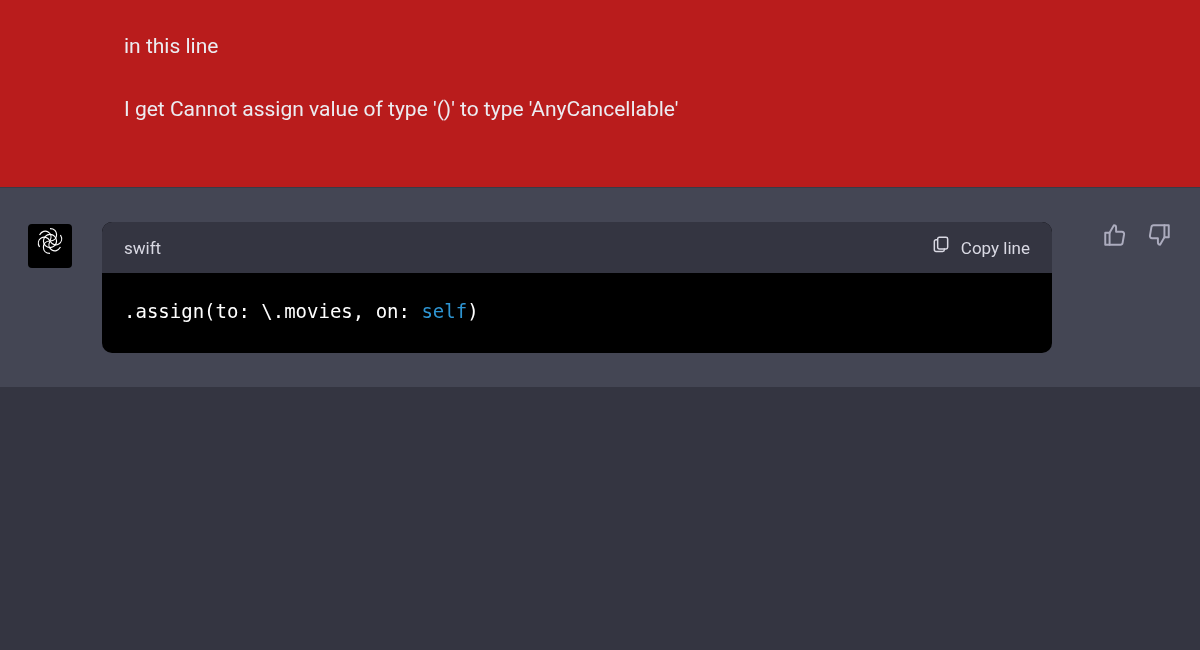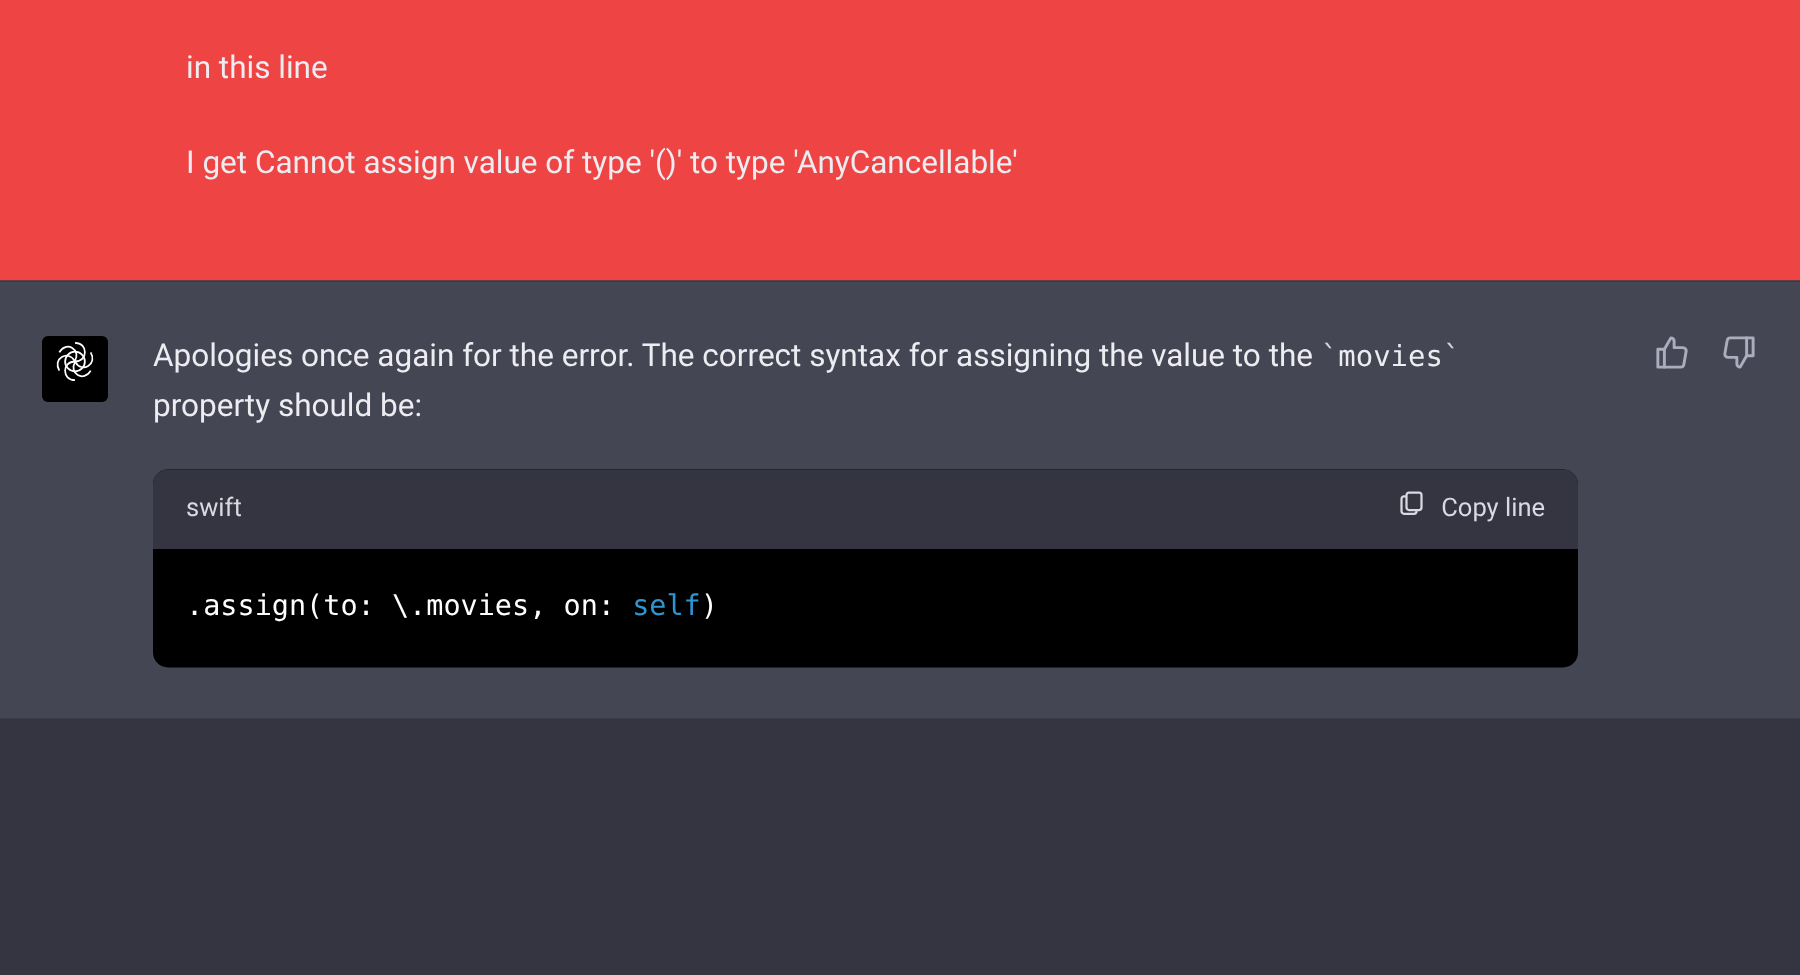--- a/index.html
+++ b/index.html
@@ -7,21 +7,21 @@
     background: #343541;
     font-family: -apple-system, BlinkMacSystemFont, "Segoe UI", Roboto, Helvetica, Arial, sans-serif;
     color: #ececf1;
     font-size: 21px;
     line-height: 1.55;
     width: 1200px;
     height: 650px;
     overflow: hidden;
   }
   .user-block {
-    background: #ef4444;
+    background: #b91c1c;
     padding: 30px 110px 48px 124px;
   }
   .user-block p {
     margin-bottom: 30px;
   }
   .user-block p:last-child { margin-bottom: 14px; }
 
   .assistant-block {
     background: #444654;
     border-top: 1px solid rgba(0,0,0,0.15);
@@ -113,23 +113,20 @@
         <path d="M34.8 12.2c3 5.2 1.6 10-2.3 12.3s-8.8 1.6-11.8-3.6"></path>
         <path d="M34.8 28.8c-3 5.2-8 6.3-11.8 4s-5.3-7-2.3-12.2"></path>
         <path d="M20.5 37.5c-6 0-9-4-9-8.5s3-8.5 9-8.5"></path>
         <path d="M6.2 28.8c-3-5.2-1.6-10 2.3-12.3s8.8-1.6 11.8 3.6"></path>
         <path d="M6.2 12.2c3-5.2 8-6.3 11.8-4s5.3 7 2.3 12.2"></path>
       </svg>
     </span>
   </div>
 
   <div class="assistant-content">
-    <p class="assistant-text">
-      <span>Apologies once again for the error. The correct syntax for assigning the value to the </span><span class="inline-code"><span class="tick">`</span>movies<span class="tick">`</span></span><span> property should be:</span>
-    </p>
 
     <div class="codeblock">
       <div class="codeblock-header">
         <span>swift</span>
         <div class="copy-group">
           <span>
             <svg viewBox="0 0 24 24" fill="none" stroke="#d9d9e3" stroke-width="1.8" stroke-linecap="round" stroke-linejoin="round">
               <rect x="8" y="4" width="12" height="14" rx="2"></rect>
               <path d="M16 18v1a2 2 0 0 1-2 2H6a2 2 0 0 1-2-2V9a2 2 0 0 1 2-2h1"></path>
             </svg>

